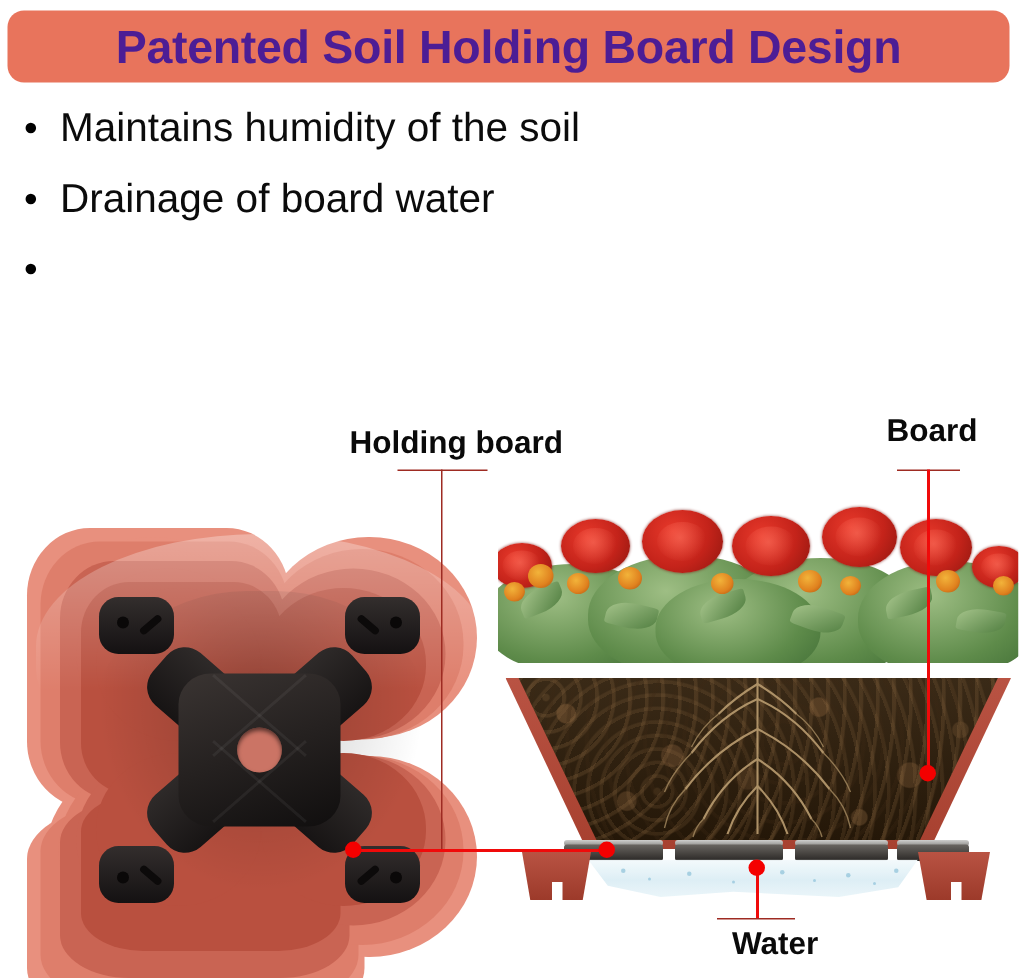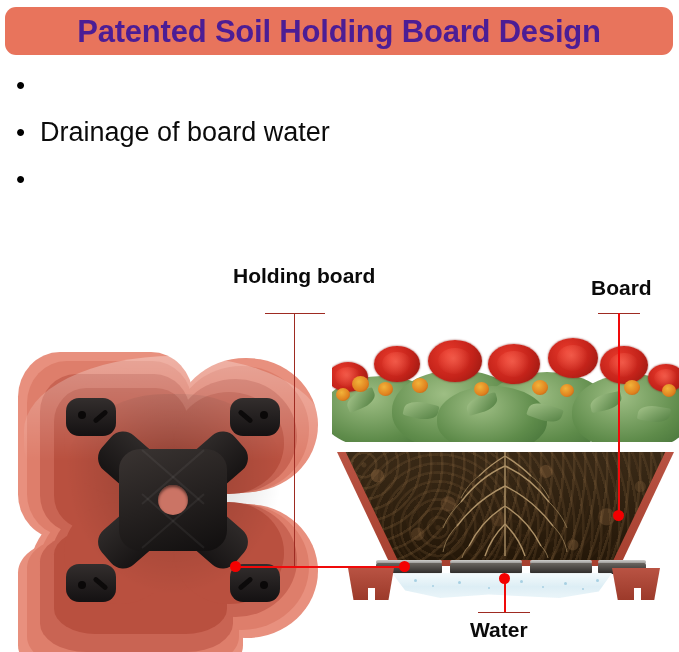--- a/index.html
+++ b/index.html
@@ -59,23 +59,23 @@
   }
 
   
   .callout-label {
     position:absolute;
     font-size:21px;
     font-weight:bold;
     color:#0a0a0a;
     white-space:nowrap;
   }
-  #label-holding { left:233px; top:264px;text-align:right; }
+  #label-holding { left:233px; top:284px;text-align:right; }
   #label-soil    { left:591px; top:276px; }
-  #label-water   { left:470px; top:618px;text-align:center; }
+  #label-water   { left:488px; top:618px;text-align:center; }
 
   
   .lead-h, .lead-v { position:absolute; background:#9E2B22; }
   .lead-h { height:1px; }
   .lead-v { width:1px; }
   .lead-red-h { position:absolute; height:1.5px; background:#F00A0A; }
   .lead-red-v { position:absolute; width:1.5px; background:#F00A0A; }
   .lead-dot {
     position:absolute;
     width:11px; height:11px;
@@ -314,20 +314,21 @@
 <div id="page">
 
   <div id="banner">
     <div id="banner-title">Patented Soil Holding Board Design</div>
   </div>
 
   <div id="bullets">
 
     <div class="bullet-row">
       <span class="bullet-dot">•</span>
+      <span class="bullet-text">Maintains humidity of the soil</span>
     </div>
 
     <div class="bullet-row">
       <span class="bullet-dot">•</span>
       <span class="bullet-text">Drainage of board water</span>
     </div>
 
     <div class="bullet-row">
       <span class="bullet-dot">•</span>
     </div>

